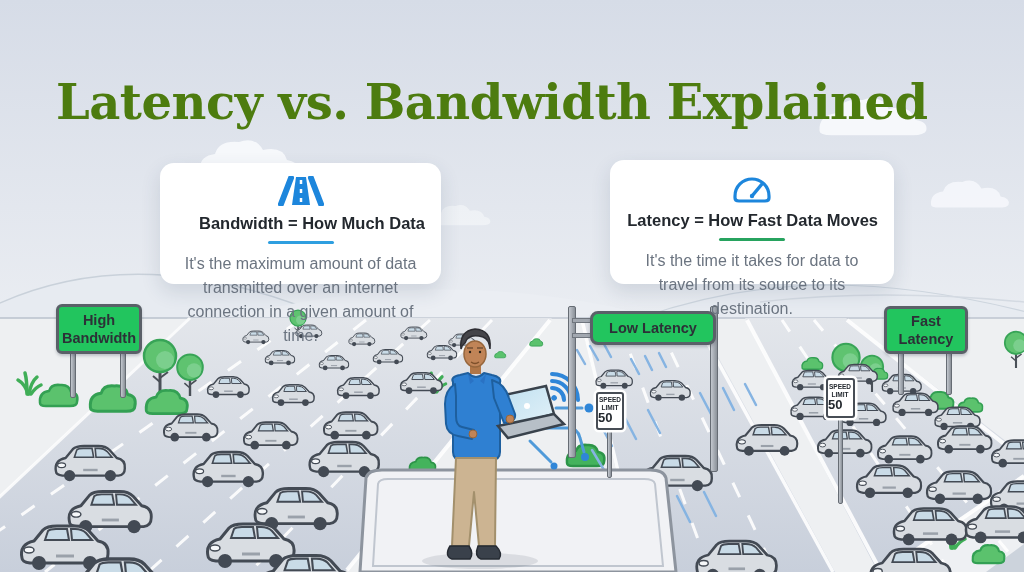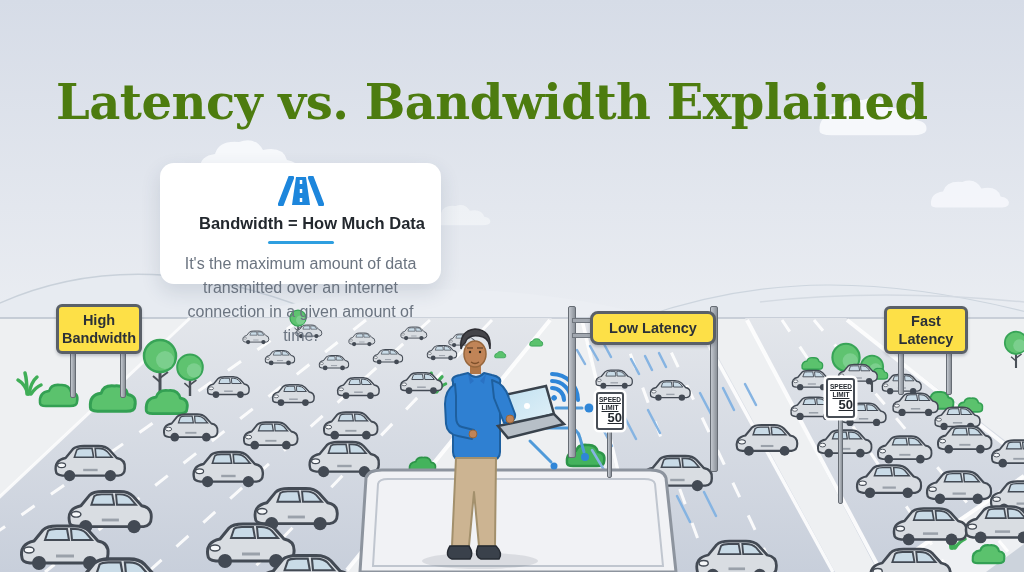--- a/index.html
+++ b/index.html
@@ -16,28 +16,28 @@
   .card .icon{height:32px;display:flex;align-items:center;justify-content:center;}
   .card h2{margin:7px 0 0;font-size:16.5px;font-weight:bold;color:#23282e;text-align:right;}
   .divider{width:66px;height:3px;border-radius:2px;margin:8px auto 8px;}
   .divider.blue{background:#2e9fe0;}
   .divider.green{background:#27a35f;}
   .card p{margin:0;font-size:16px;line-height:1.5;color:#6b7480;}
   
   .post{position:absolute;z-index:2;background:linear-gradient(90deg,#c3c8cf,#8b9199);
         border:1px solid #666c74;border-radius:2px;box-sizing:border-box;}
   .gantry-bar{position:absolute;z-index:2;background:#a2a8b0;border:1px solid #70767e;box-sizing:border-box;}
-  .plate{position:absolute;z-index:3;background:#fde047;border:3px solid #5a6068;
+  .plate{position:absolute;z-index:3;background:#22c55e;border:3px solid #5a6068;
          border-radius:6px;display:flex;align-items:center;justify-content:center;
          text-align:center;font-weight:bold;color:#2c3137;font-size:14.5px;line-height:1.25;
          box-shadow:0 2px 3px rgba(50,60,75,.25);box-sizing:border-box;}
   .speed-plate{position:absolute;z-index:3;background:#ffffff;border:2px solid #474d55;
          border-radius:3px;box-shadow:0 0 0 2.5px #ffffff,0 1px 2px rgba(50,60,75,.3);
-         display:flex;flex-direction:column;align-items:flex-end;justify-content:center;
-         color:#24292f;font-weight:bold;box-sizing:border-box;text-decoration:underline;}
+         display:flex;flex-direction:column;align-items:flex-start;justify-content:center;
+         color:#24292f;font-weight:bold;box-sizing:border-box;}
   .sl-label{font-size:6.5px;line-height:1.15;text-align:center;width:24px;}
   .sl-value{font-size:13px;line-height:1.1;}
 </style>
 </head>
 <body>
 
 <div class="stage">
 
   <svg class="scene" width="1024" height="572" viewBox="0 0 1024 572">
     <defs>
@@ -281,20 +281,32 @@
         <path d="M33,2 L43,28" stroke="#1d86dc" stroke-width="6" stroke-linecap="round" fill="none"></path>
         <path d="M18,1 L28,1 L32,29 L14,29 Z" fill="#1d86dc"></path>
         <path d="M23,4 L23,8 M23,13 L23,17 M23,22 L23,26" stroke="#ffffff" stroke-width="2.5"></path>
       </svg>
     </div>
     <h2>Bandwidth = How Much Data</h2>
     <div class="divider blue"></div>
     <p>It's the maximum amount of data transmitted over an internet connection in a given amount of time.</p>
   </div>
 
+  <div class="card" style="left:610px;top:160px;width:284px;height:124px;">
+    <div class="icon">
+      <svg width="40" height="30" viewBox="0 0 40 30">
+        <path d="M3,23 A17,17 0 1 1 37,23 L37,25 Q37,28 33,28 L7,28 Q3,28 3,25 Z" fill="#ffffff" stroke="#1d86dc" stroke-width="3.2" stroke-linejoin="round"></path>
+        <path d="M20,23 L30,11" stroke="#1d86dc" stroke-width="3.5" stroke-linecap="round"></path>
+        <circle cx="20" cy="23" r="2.2" fill="#1d86dc"></circle>
+      </svg>
+    </div>
+    <h2>Latency = How Fast Data Moves</h2>
+    <div class="divider green"></div>
+    <p>It's the time it takes for data to travel from its source to its destination.</p>
+  </div>
 
   <div class="post" style="left:70px;top:352px;width:6px;height:46px;"></div>
   <div class="post" style="left:120px;top:352px;width:6px;height:46px;"></div>
   <div class="plate" style="left:56px;top:304px;width:86px;height:50px;">High Bandwidth</div>
 
   <div class="post" style="left:568px;top:306px;width:8px;height:152px;"></div>
   <div class="post" style="left:710px;top:306px;width:8px;height:166px;"></div>
   <div class="gantry-bar" style="left:572px;top:318px;width:142px;height:5px;"></div>
   <div class="gantry-bar" style="left:572px;top:333px;width:142px;height:5px;"></div>
   <div class="plate" style="left:590px;top:311px;width:126px;height:34px;border-radius:8px;">Low Latency</div>

